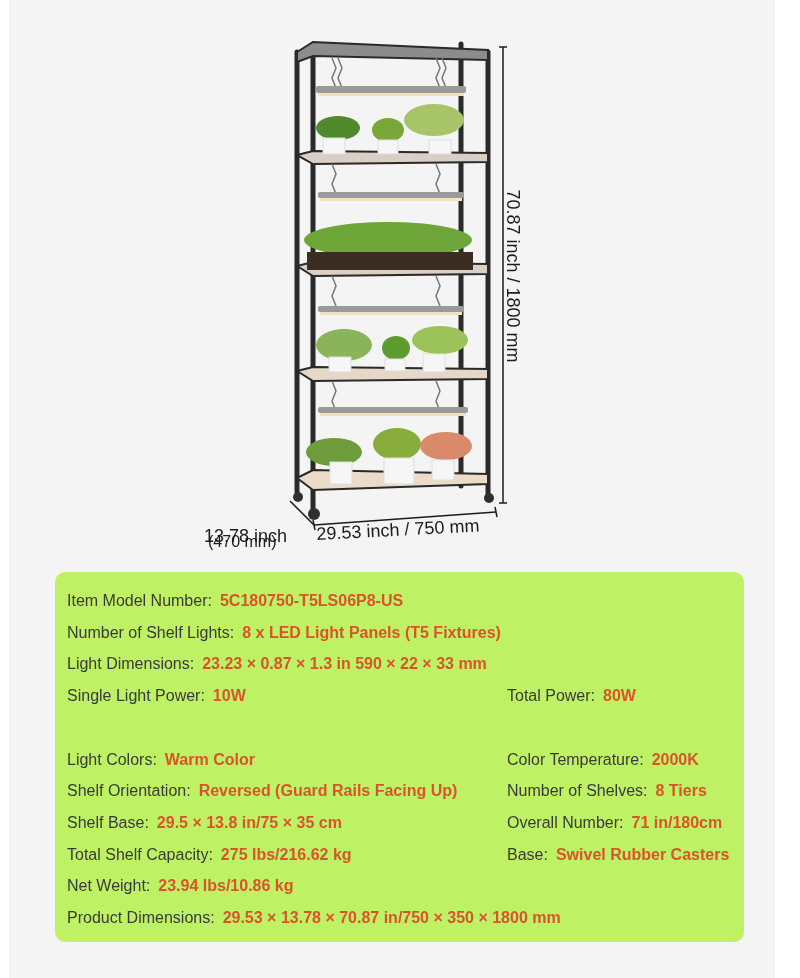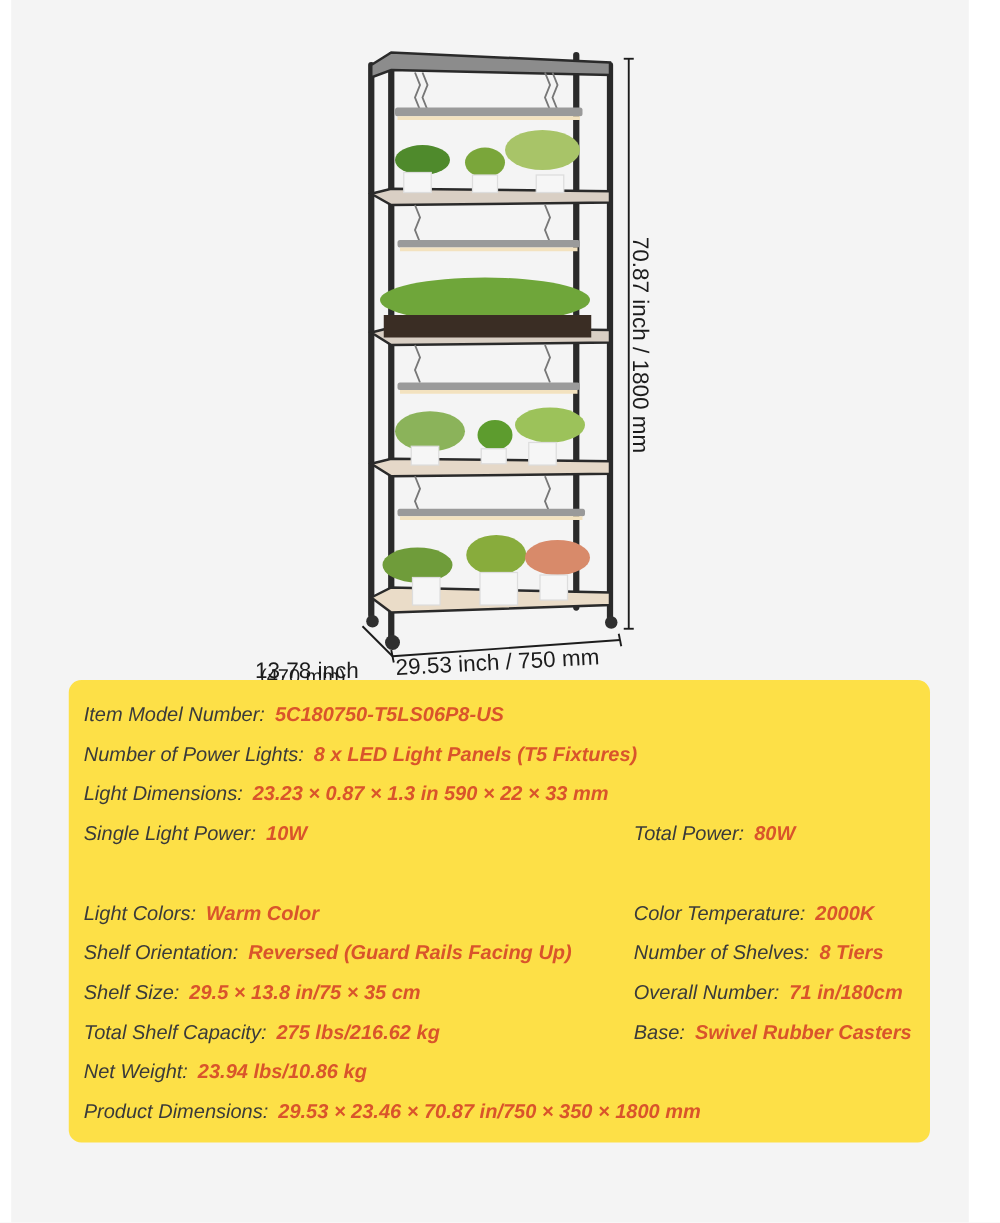--- a/index.html
+++ b/index.html
@@ -22,22 +22,22 @@
     .dim-height {
       left: 512px; top: 276px;
       transform: translate(-50%, -50%) rotate(90deg);
       font-size: 18px;
     }
     .dim-depth { left: 204px; top: 526px; font-size: 18px; }
     .dim-depth-mm { left: 208px; top: 533px; font-size: 16px; }
     .dim-width { left: 316px; top: 524px; font-size: 18px; transform: rotate(-3deg); transform-origin: left top; }
 
     .spec-card {
-      position: absolute; left: 55px; top: 544px; width: 689px; height: 370px;
-      background: #fde047; border-radius: 10px; font-style: italic;
+      position: absolute; left: 55px; top: 572px; width: 689px; height: 370px;
+      background: #bef264; border-radius: 10px;
     }
     .spec-row {
       position: absolute; left: 12px; height: 22px; font-size: 16px; white-space: nowrap;
       display: flex; align-items: center;
     }
     .spec-row.right { left: 452px; }
     .spec-label { color: #3a3a3a; }
     .spec-value { color: #d9542b; font-weight: bold; margin-left: 8px; }
   </style>
 </head>
@@ -139,21 +139,21 @@
 <div class="dim-label dim-depth">13.78 inch</div>
 <div class="dim-label dim-depth-mm">(470 mm)</div>
 <div class="dim-label dim-width">29.53 inch / 750 mm</div>
 
 <div class="spec-card">
   <div class="spec-row" style="top:18px">
     <span class="spec-label">Item Model Number:</span>
     <span class="spec-value">5C180750-T5LS06P8-US</span>
   </div>
   <div class="spec-row" style="top:50px">
-    <span class="spec-label">Number of Power Lights:</span>
+    <span class="spec-label">Number of Shelf Lights:</span>
     <span class="spec-value">8 x LED Light Panels (T5 Fixtures)</span>
   </div>
   <div class="spec-row" style="top:81px">
     <span class="spec-label">Light Dimensions:</span>
     <span class="spec-value">23.23 × 0.87 × 1.3 in 590 × 22 × 33 mm</span>
   </div>
   <div class="spec-row" style="top:113px">
     <span class="spec-label">Single Light Power:</span>
     <span class="spec-value">10W</span>
   </div>
@@ -171,36 +171,36 @@
   </div>
   <div class="spec-row" style="top:208px">
     <span class="spec-label">Shelf Orientation:</span>
     <span class="spec-value">Reversed (Guard Rails Facing Up)</span>
   </div>
   <div class="spec-row right" style="top:208px">
     <span class="spec-label">Number of Shelves:</span>
     <span class="spec-value">8 Tiers</span>
   </div>
   <div class="spec-row" style="top:240px">
-    <span class="spec-label">Shelf Size:</span>
+    <span class="spec-label">Shelf Base:</span>
     <span class="spec-value">29.5 × 13.8 in/75 × 35 cm</span>
   </div>
   <div class="spec-row right" style="top:240px">
     <span class="spec-label">Overall Number:</span>
     <span class="spec-value">71 in/180cm</span>
   </div>
   <div class="spec-row" style="top:272px">
     <span class="spec-label">Total Shelf Capacity:</span>
     <span class="spec-value">275 lbs/216.62 kg</span>
   </div>
   <div class="spec-row right" style="top:272px">
     <span class="spec-label">Base:</span>
     <span class="spec-value">Swivel Rubber Casters</span>
   </div>
   <div class="spec-row" style="top:303px">
     <span class="spec-label">Net Weight:</span>
     <span class="spec-value">23.94 lbs/10.86 kg</span>
   </div>
   <div class="spec-row" style="top:335px">
     <span class="spec-label">Product Dimensions:</span>
-    <span class="spec-value">29.53 × 23.46 × 70.87 in/750 × 350 × 1800 mm</span>
+    <span class="spec-value">29.53 × 13.78 × 70.87 in/750 × 350 × 1800 mm</span>
   </div>
 </div>
 
 </body></html>

